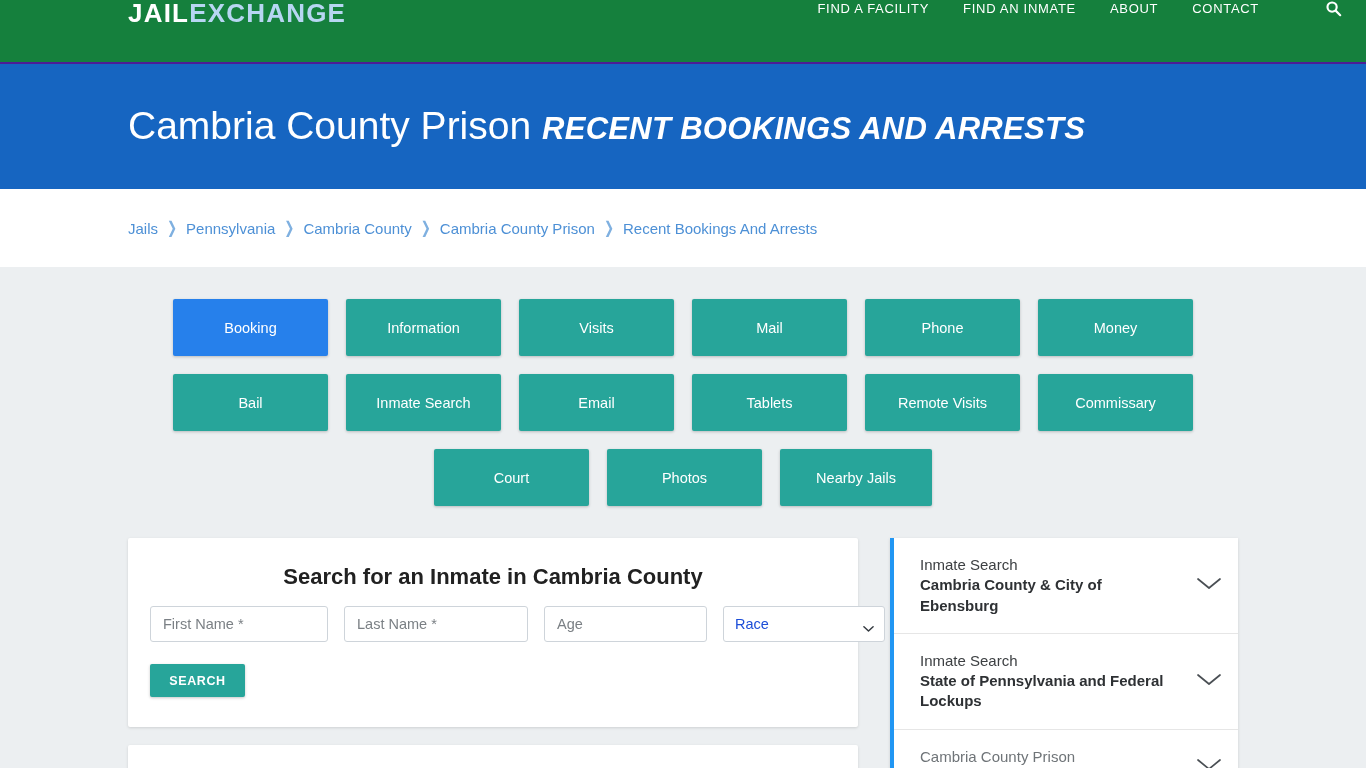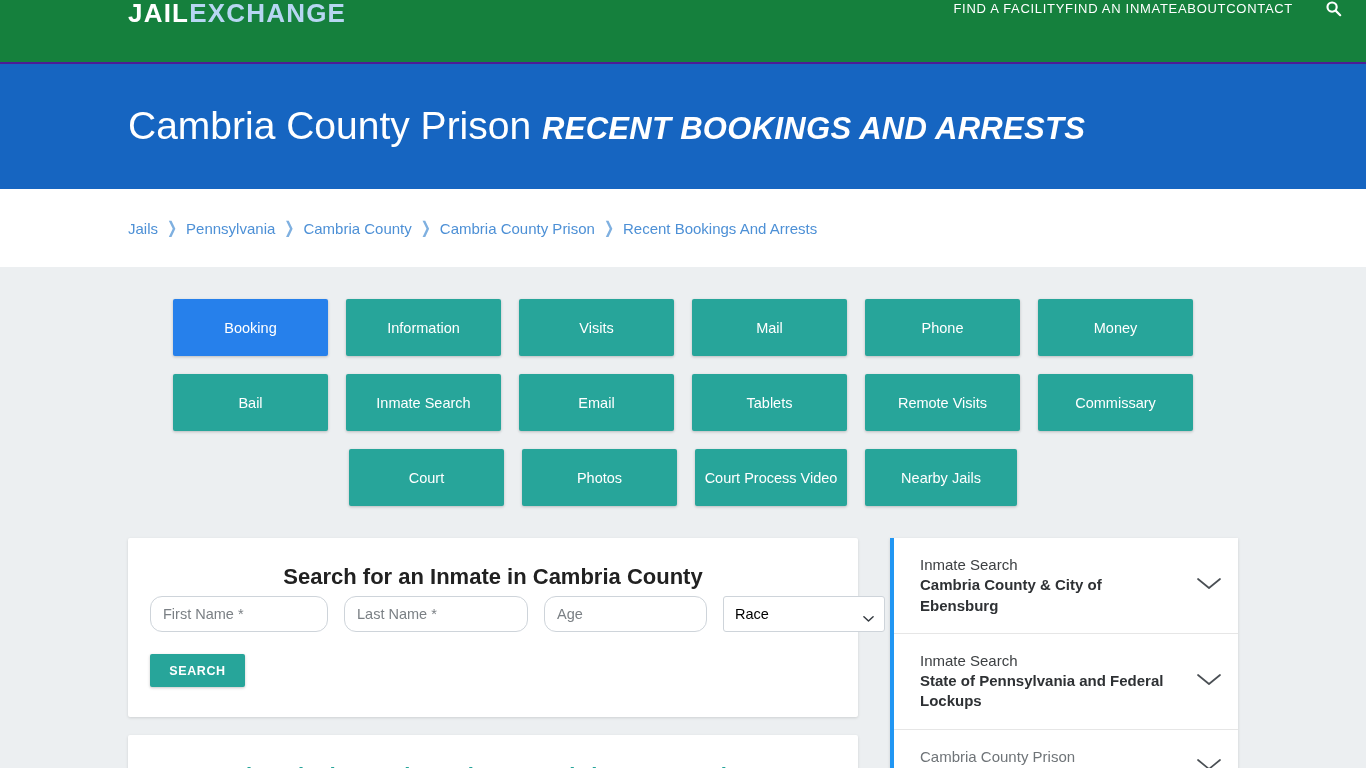--- a/index.html
+++ b/index.html
@@ -30,20 +30,21 @@
     line-height: 1;
     white-space: nowrap;
   }
   .logo .l-jail { color: #ffffff; }
   .logo .l-exch { color: #b7d6f2; }
 
   .nav-links {
     margin-left: auto;
     display: flex;
     align-items: center;
+    gap: 34px;
   }
   .nav-link {
     color: #ffffff;
     font-size: 13px;
     letter-spacing: 0.7px;
     text-transform: uppercase;
     text-decoration: none;
     white-space: nowrap;
   }
   .nav-search {
@@ -148,50 +149,50 @@
     border-radius: 2px;
     box-shadow: 0 1px 3px rgba(0,0,0,0.13);
   }
 
   .search-card { padding: 26px 22px 30px 22px; }
   .search-heading {
     text-align: center;
     font-size: 22px;
     font-weight: bold;
     color: #212121;
-    margin: 0 0 6px 0;
+    margin: 0 0 16px 0;
   }
   .form-row {
     display: flex;
     gap: 16px;
   }
   .fld {
     height: 36px;
     border: 1px solid #ced4da;
-    border-radius: 12px;
+    border-radius: 3px;
     padding: 0 12px;
     font-size: 14.5px;
     color: #0f172a;
     font-family: "Liberation Sans", sans-serif;
     background: #ffffff;
     outline: none;
   }
   .fld::placeholder { color: #7b8085; }
   .fld-first { width: 178px; }
   .fld-last  { width: 184px; }
   .fld-age   { width: 163px; }
   .sel-wrap { position: relative; width: 162px; }
   .sel {
     width: 162px;
     height: 36px;
     border: 1px solid #ced4da;
     border-radius: 3px;
     padding: 0 28px 0 11px;
     font-size: 14.5px;
-    color: #000000;
+    color: #1d4ed8;
     font-family: "Liberation Sans", sans-serif;
     background: #ffffff;
     appearance: none;
     -webkit-appearance: none;
     outline: none;
   }
   .sel-chev {
     position: absolute;
     right: 11px; top: 13px;
     pointer-events: none;
@@ -308,21 +309,20 @@
     <div class="tab">Phone</div>
     <div class="tab">Money</div>
     <div class="tab">Bail</div>
     <div class="tab">Inmate Search</div>
     <div class="tab">Email</div>
     <div class="tab">Tablets</div>
     <div class="tab">Remote Visits</div>
     <div class="tab">Commissary</div>
     <div class="tab">Court</div>
     <div class="tab">Photos</div>
-    <div class="tab wide">Court Process Video</div>
     <div class="tab wide">Nearby Jails</div>
   </div>
 
   <div class="cols">
 
     <div class="col-left">
 
       <div class="card search-card">
         <h2 class="search-heading">Search for an Inmate in Cambria County</h2>
         <div class="form-row">

